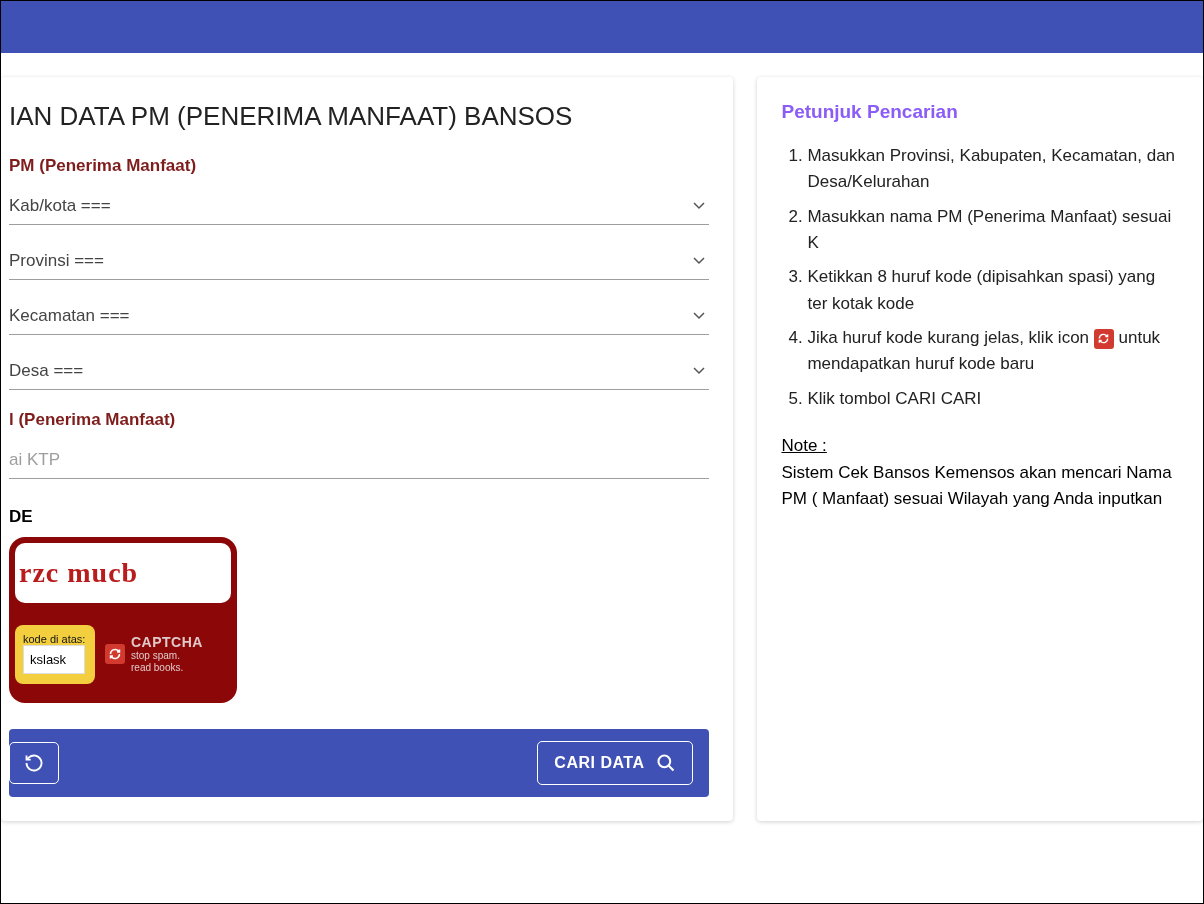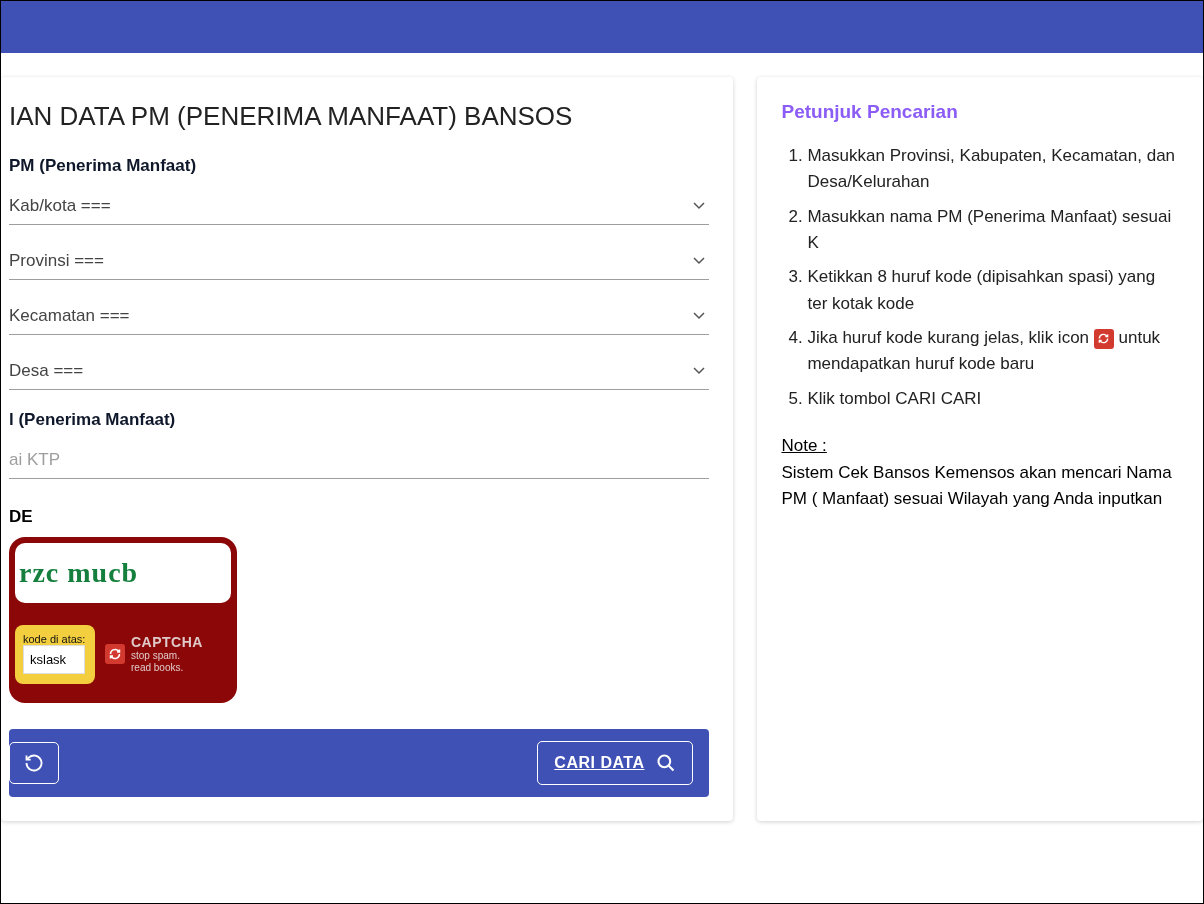--- a/index.html
+++ b/index.html
@@ -38,21 +38,21 @@
     font-size: 26px;
     font-weight: 400;
     color: #222;
     margin-bottom: 24px;
     white-space: nowrap;
     overflow: hidden;
   }
   .field-label {
     font-size: 17px;
     font-weight: 700;
-    color: #0f172a;
+    color: #7f1d1d;
     margin-bottom: 10px;
     margin-top: 20px;
     white-space: nowrap;
     overflow: hidden;
   }
   .select-row {
     border-bottom: 1px solid #9e9e9e;
     display: flex;
     align-items: center;
     justify-content: space-between;
@@ -105,21 +105,21 @@
     margin: 6px;
     height: 60px;
     display: flex;
     align-items: center;
     justify-content: flex-start;
     font-family: Georgia, 'Times New Roman', serif;
     font-size: 28px;
     font-weight: 700;
     letter-spacing: 1px;
     padding-left: 4px;
-    color: #15803d;
+    color: #b91c1c;
     white-space: nowrap;
     overflow: hidden;
   }
   .captcha-bottom {
     display: flex;
     flex: 1;
     align-items: center;
     padding: 6px 10px 10px 6px;
     gap: 10px;
   }
@@ -200,21 +200,20 @@
     border-radius: 5px;
     display: flex;
     align-items: center;
     gap: 12px;
     color: #fff;
     padding: 0 16px;
     font-size: 16px;
     font-weight: 700;
     cursor: pointer;
     letter-spacing: 0.5px;
-    text-decoration: underline;
   }
   .right-card {
     width: 447px;
     padding: 24px;
   }
   .right-title {
     font-size: 19px;
     font-weight: 700;
     color: #8b5cf6;
     margin-bottom: 20px;

